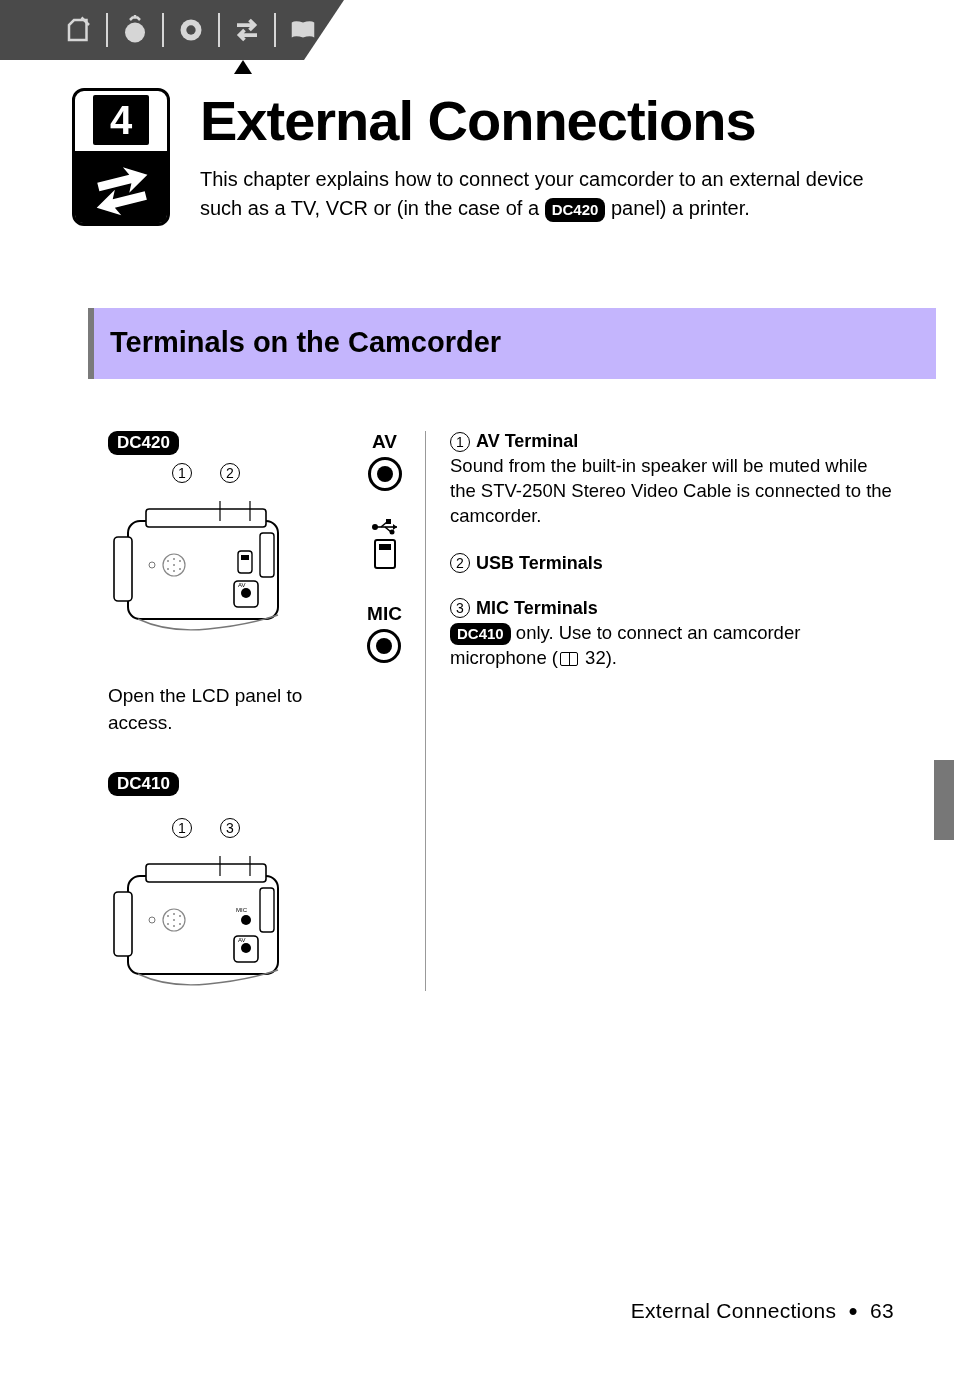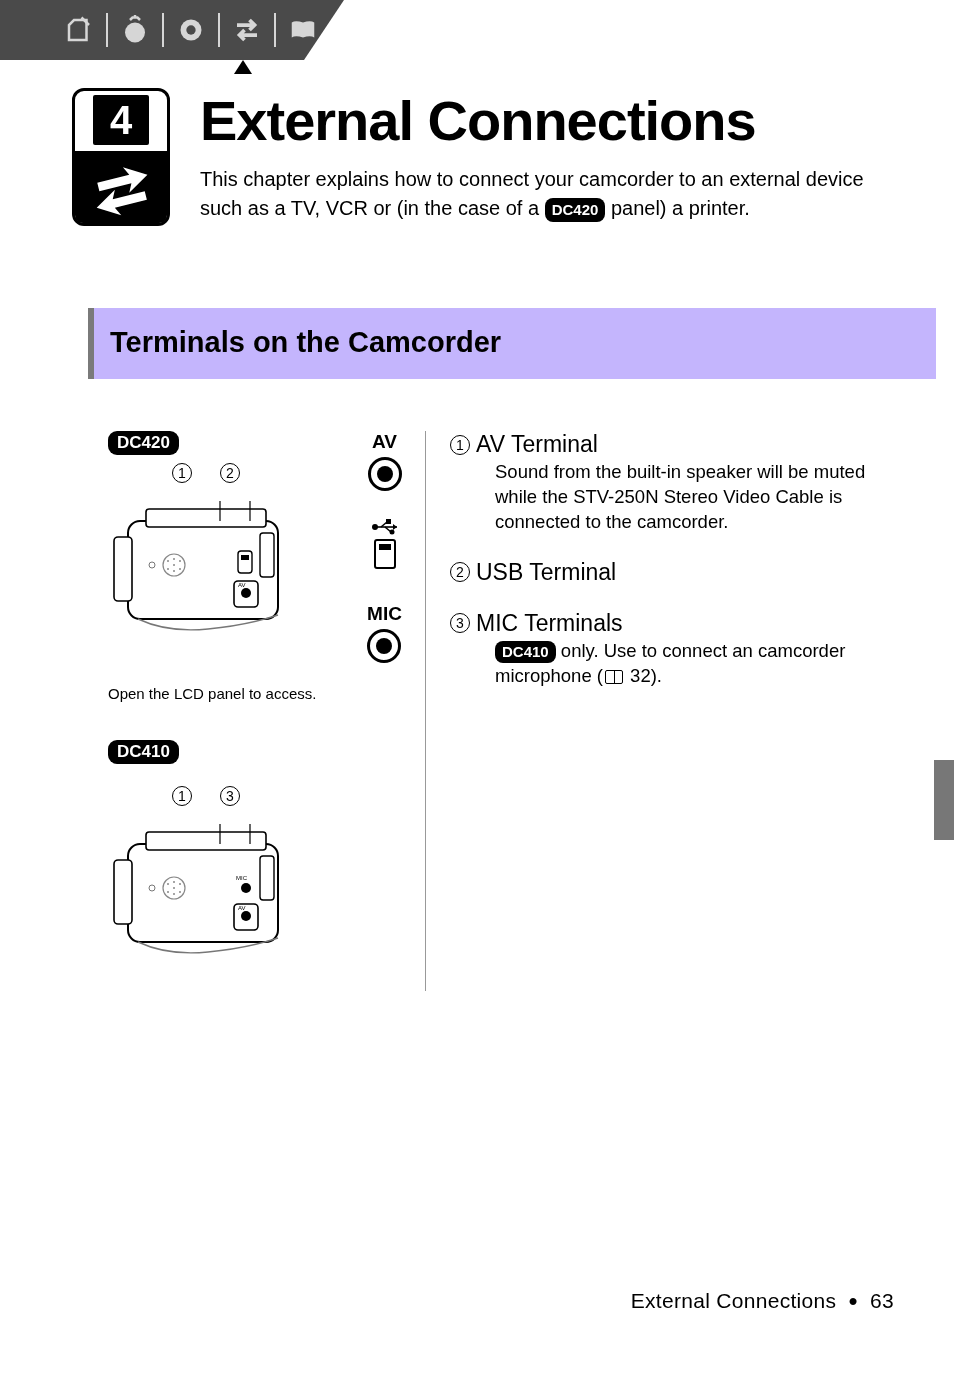--- a/index.html
+++ b/index.html
@@ -158,21 +158,21 @@
     .circled-num {
       width: 20px; height: 20px;
       border: 1.5px solid #000;
       border-radius: 50%;
       display: inline-flex;
       align-items: center; justify-content: center;
       font-size: 14px;
     }
     .camera-svg { width: 196px; height: 156px; margin-top: 24px; }
     .caption {
-      font-size: 15px;
+      font-size: 19px;
       line-height: 1.4;
       margin-top: 28px;
     }
 
     .center-col {
       display: flex;
       flex-direction: column;
       align-items: center;
       width: 60px;
       padding-top: 0;
@@ -210,39 +210,39 @@
       border-radius: 3px;
       position: relative;
     }
     .usb-connector::before {
       content:""; position:absolute; top:3px; left:3px; right:3px; height:6px;
       background:#000;
     }
     .right-col { flex: 1; }
     .term-block { margin-bottom: 24px; }
     .term-head { display: flex; align-items: center; gap: 6px; margin-bottom: 2px;}
-    .term-name { font-weight: 400; font-size: 23px; }
-    .term-body { font-size: 18.5px; line-height: 1.35; margin-left: 45px; }
+    .term-name { font-weight: 700; font-size: 18px; }
+    .term-body { font-size: 18.5px; line-height: 1.35; }
     .book-icon {
       display:inline-block;
       width:18px;height:14px;border:1.5px solid #000;border-radius:2px;
       position:relative;vertical-align:middle;margin:0 2px;
     }
     .book-icon::after{content:"";position:absolute;left:50%;top:0;bottom:0;width:1px;background:#000;}
 
     .page-tab {
       position: absolute;
       right: 0;
       top: 760px;
       width: 20px; height: 80px;
       background: #777;
     }
     .footer {
       position: absolute;
-      bottom: 62px;
+      bottom: 52px;
       right: 60px;
       font-size: 21px;
       letter-spacing: 0.3px;
     }
     .footer .bullet { margin: 0 6px; font-size:26px; vertical-align:-2px;}
   </style>
 </head>
 <body>
 
 <div class="top-strip">
@@ -405,21 +405,21 @@
       <div class="term-head">
         <span class="circled-num">1</span>
         <span class="term-name">AV Terminal</span>
       </div>
       <div class="term-body">Sound from the built-in speaker will be muted while the STV-250N Stereo Video Cable is connected to the camcorder.</div>
     </div>
 
     <div class="term-block">
       <div class="term-head">
         <span class="circled-num">2</span>
-        <span class="term-name">USB Terminal</span>
+        <span class="term-name">USB Terminals</span>
       </div>
     </div>
 
     <div class="term-block">
       <div class="term-head">
         <span class="circled-num">3</span>
         <span class="term-name">MIC Terminals</span>
       </div>
       <div class="term-body">
         <span class="model-inline">DC410</span><span> only. Use to connect an camcorder microphone (</span><span class="book-icon"></span><span> 32).</span>

